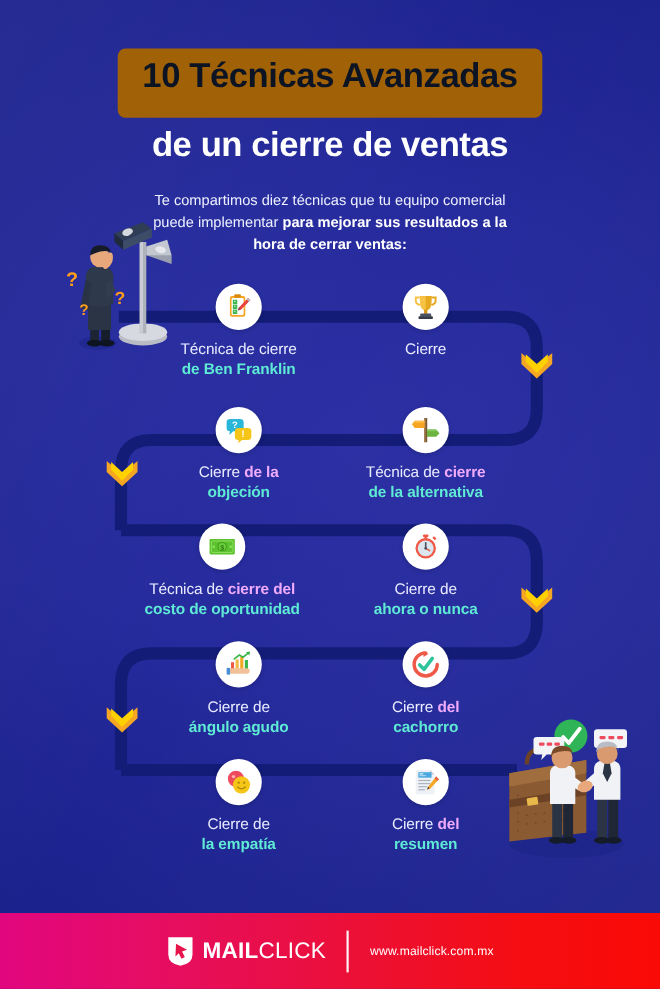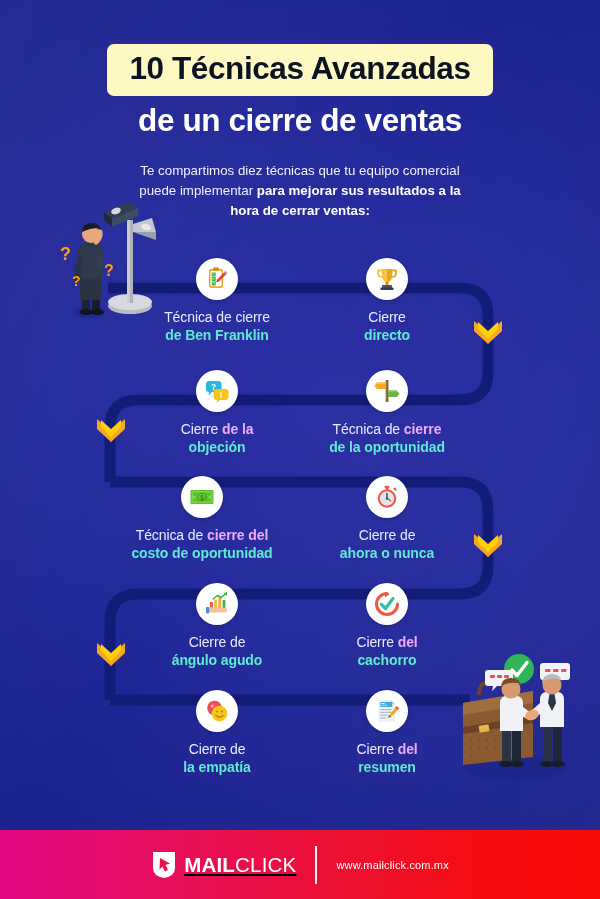--- a/index.html
+++ b/index.html
@@ -21,23 +21,23 @@
   }
   .bg-sheen{
     position:absolute; left:0; top:0; width:600px; height:830px;
     background:linear-gradient(118deg, rgba(255,255,255,0.045) 0%, rgba(255,255,255,0) 46%, rgba(255,255,255,0.035) 100%);
     pointer-events:none;
   }
 
   
   .header{ position:absolute; left:0; top:0; width:600px; text-align:center; }
   .title-badge{
-    display:inline-block; background:#fef9c3; color:#0c1424;
+    display:inline-block; background:#a16207; color:#0c1424;
     font-size:31.5px; font-weight:bold; letter-spacing:-0.4px;
-    padding:9px 22px 11px; border-radius:7px; margin-top:44px;
+    padding:9px 22px 22px; border-radius:7px; margin-top:44px;
     line-height:1.0;
   }
   .title-line2{
     color:#ffffff; font-size:31.5px; font-weight:bold; letter-spacing:-0.4px;
     margin-top:7px; line-height:1.12;
   }
   .subtitle{
     color:#eef1ff; font-size:13.3px; line-height:1.52; margin-top:23px;
     width:350px; margin-left:auto; margin-right:auto; font-weight:400;
   }
@@ -67,21 +67,21 @@
 
   
   .illus{ position:absolute; }
 
   
   .footer{
     position:absolute; left:0; top:830px; width:600px; height:69px;
     background:linear-gradient(90deg,#e2067f 0%, #e50d65 22%, #ec1033 56%, #f50d10 80%, #fa0a06 100%);
     display:flex; align-items:center; justify-content:center;
   }
-  .brand{ display:flex; align-items:center;text-decoration:underline; }
+  .brand{ display:flex; align-items:center; }
   .brand-mark{ width:26px; height:29px; margin-right:7px; }
   .brand-name{
     color:#ffffff; font-size:20.5px; font-weight:bold; letter-spacing:0.2px;
   }
   .brand-name .thin{ font-weight:400; }
   .divider{ width:2px; height:38px; background:#ffffff; margin:0 19px; opacity:0.95; }
   .site{ color:#ffffff; font-size:11px; letter-spacing:0.15px; }
 </style>
 </head>
 <body>
@@ -172,21 +172,21 @@
         <path d="M 7.5 3 L 18.5 3 L 18 11 Q 17 16 13 16 Q 9 16 8 11 Z" fill="#f7c244"></path>
         <path d="M 13 3 L 18.5 3 L 18 11 Q 17 16 13 16 Z" fill="#e8a922"></path>
         <path d="M 7.5 4.5 L 4 4.5 L 4 7.5 Q 4 10.5 7.8 11.2" stroke="#f7c244" stroke-width="1.8" fill="none"></path>
         <path d="M 18.5 4.5 L 22 4.5 L 22 7.5 Q 22 10.5 18.2 11.2" stroke="#e8a922" stroke-width="1.8" fill="none"></path>
         <rect x="11.5" y="15.5" width="3" height="4" fill="#d79a1c"></rect>
         <rect x="8" y="19" width="10" height="3" rx="0.8" fill="#4a5262"></rect>
         <rect x="6.5" y="21.5" width="13" height="2.6" rx="0.8" fill="#343b49"></rect>
         <path d="M 10.5 6 L 12 9 L 11 6.5 Z" fill="#fff6d6"></path>
       </svg>
     </div>
-    <div class="lbl"><span>Cierre</span><span class="l2">directo</span></div>
+    <div class="lbl"><span>Cierre</span></div>
   </div>
 
   <div class="chev" style="left:473px; top:320px;">
     <svg width="30" height="26" viewBox="0 0 30 26">
       <path d="M 1 1 L 15 13 L 29 1 L 29 11 L 15 24 L 1 11 Z" fill="#f5a623"></path>
       <path d="M 5 2 L 15 11 L 25 2 L 25 9 L 15 19 L 5 9 Z" fill="#ffd100"></path>
     </svg>
   </div>
 
   <div class="item" style="left:117px; top:370px;">
@@ -206,21 +206,21 @@
       <svg width="26" height="26" viewBox="0 0 26 26">
         <rect x="11.8" y="2" width="2.6" height="22" fill="#7a5a32"></rect>
         <rect x="11.8" y="2" width="1.3" height="22" fill="#9a7444"></rect>
         <path d="M 3 4.5 L 12 4.5 L 12 11 L 3 11 L 0.5 7.75 Z" fill="#f5a623"></path>
         <path d="M 14.2 4.5 L 22 4.5 L 22 11 L 14.2 11 Z" fill="#f5a623" opacity="0"></path>
         <path d="M 14.2 12.5 L 22.5 12.5 L 25.5 15.75 L 22.5 19 L 14.2 19 Z" fill="#6cb33f"></path>
         <path d="M 3 4.5 L 12 4.5 L 12 6 L 1.6 6 Z" fill="#ffbe4d"></path>
         <path d="M 14.2 12.5 L 22.5 12.5 L 23.9 14 L 14.2 14 Z" fill="#85c75a"></path>
       </svg>
     </div>
-    <div class="lbl"><span>Técnica de <b>cierre</b></span><span class="l2">de la oportunidad</span></div>
+    <div class="lbl"><span>Técnica de <b>cierre</b></span><span class="l2">de la alternativa</span></div>
   </div>
 
   <div class="chev" style="left:96px; top:418px;">
     <svg width="30" height="26" viewBox="0 0 30 26">
       <path d="M 1 1 L 15 13 L 29 1 L 29 11 L 15 24 L 1 11 Z" fill="#f5a623"></path>
       <path d="M 5 2 L 15 11 L 25 2 L 25 9 L 15 19 L 5 9 Z" fill="#ffd100"></path>
     </svg>
   </div>
 
   <div class="item" style="left:102px; top:476px;">

